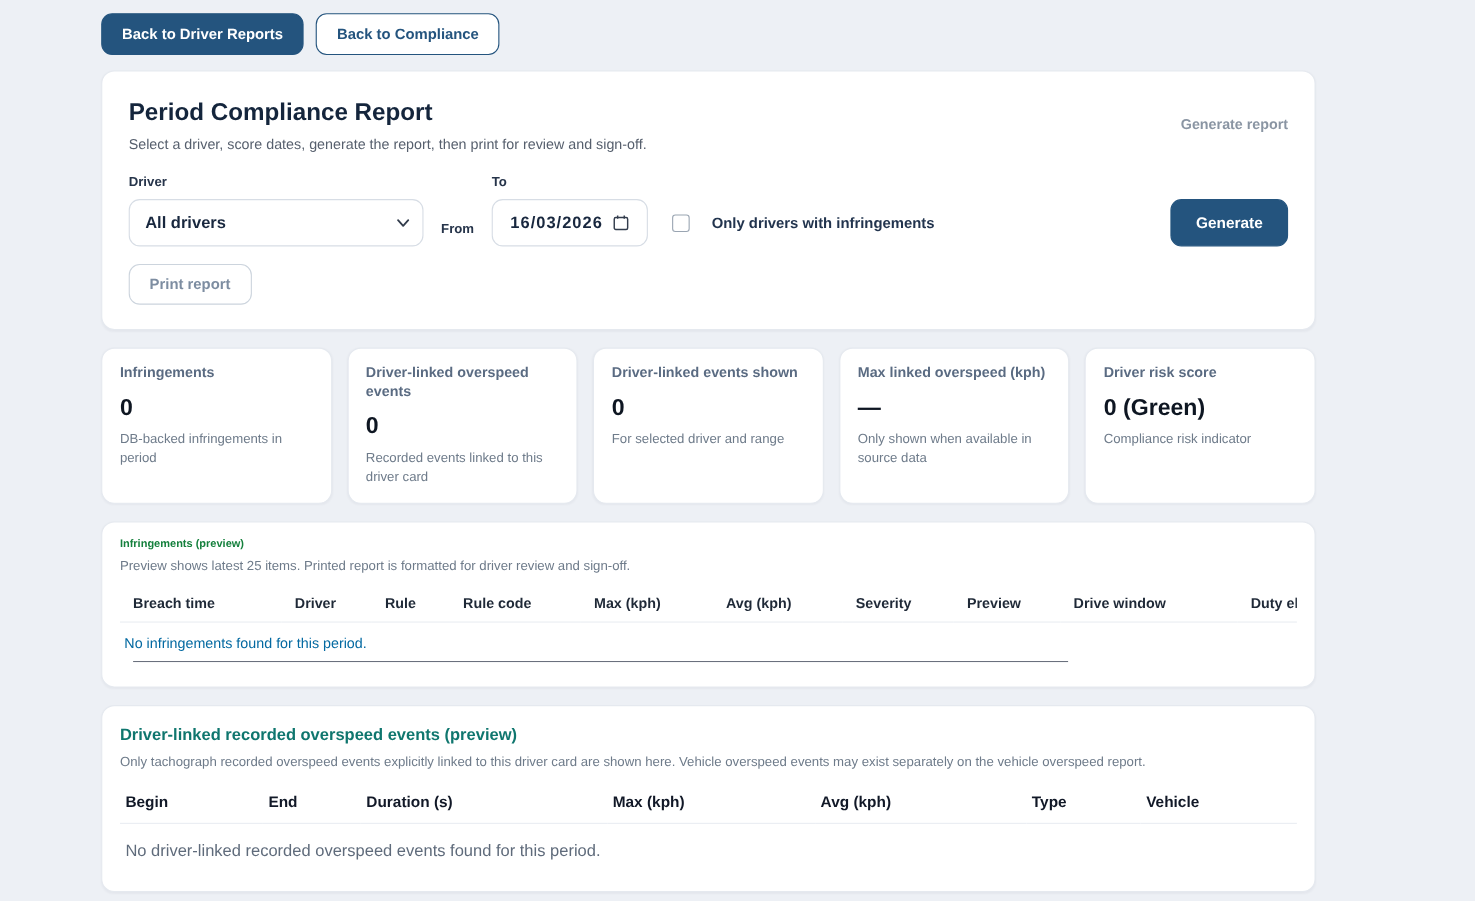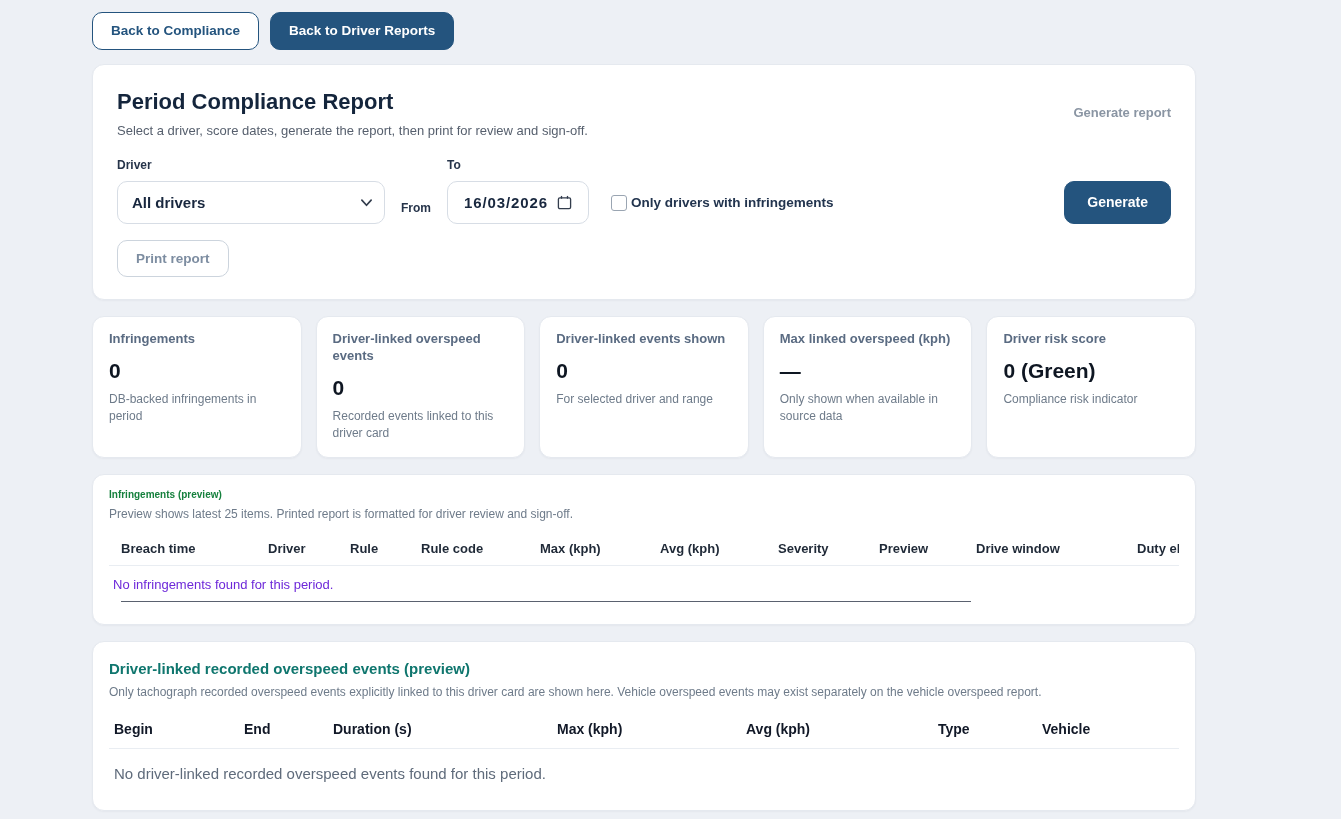--- a/index.html
+++ b/index.html
@@ -49,21 +49,21 @@
   }
   .chevron { position: absolute; right: 12px; top: 15px; pointer-events: none; }
 
   .date-box {
     width: 142px; height: 43px; border: 1px solid #d7dde5; border-radius: 10px;
     background: #fff; display: flex; align-items: center; justify-content: center;
     gap: 9px; font-weight: 700; font-size: 15px; color: #18273e; letter-spacing: .06em;
     cursor: text;
   }
 
-  .checkbox-row { display: flex; align-items: center; gap: 4px; padding: 0 0 13px 6px; }
+  .checkbox-row { display: flex; align-items: center; gap: 20px; padding: 0 0 13px 6px; }
   .checkbox {
     width: 16px; height: 16px; border: 1px solid #9aa5b2; border-radius: 3px;
     background: #fff; appearance: none; -webkit-appearance: none; margin: 0; cursor: pointer;
   }
   .checkbox-label { font-size: 13.5px; font-weight: 700; color: #22344e; cursor: pointer; }
 
   .generate-btn { margin-left: auto; height: 43px; padding: 0 22px; font-size: 14px; }
   .print-row { margin-top: 16px; }
 
   
@@ -77,41 +77,41 @@
   .preview-card { padding: 14px 16px 22px; margin-bottom: 16px; }
   .section-title-sm { font-size: 10px; font-weight: 700; color: #15803d; margin: 0 0 7px; }
   .section-sub-sm { font-size: 12px; color: #6e7b8a; margin: 0 0 12px; }
   .table-wrap { overflow: hidden; }
   table { border-collapse: collapse; table-layout: fixed; }
   .infr-table { min-width: 1140px; }
   .infr-table th {
     text-align: left; font-size: 13px; font-weight: 700; color: #1f2937;
     padding: 8px 12px 9px; border-bottom: 1px solid #e9edf2; white-space: nowrap; overflow: hidden;
   }
-  .empty-row-sm { font-size: 13px; color: #6d28d9; padding: 11px 0 9px 4px; }
+  .empty-row-sm { font-size: 13px; color: #0369a1; padding: 11px 0 9px 4px; }
   .dark-rule { margin-left: 12px; width: 850px; border-bottom: 1.5px solid #5a616f; }
 
   .section-title-lg { font-size: 15px; font-weight: 700; color: #0f766e; margin: 4px 0 8px; }
   .ovs-table { min-width: 1140px; }
   .ovs-table th {
     text-align: left; font-size: 14px; font-weight: 700; color: #111827;
     padding: 10px 12px 11px 5px; border-bottom: 1px solid #e9edf2; white-space: nowrap; overflow: hidden;
   }
   .empty-row-lg { font-size: 15px; color: #5f6b7b; padding: 16px 0 6px 5px; }
 
   .icon-svg { display: block; }
 </style>
 </head>
 <body>
 
 <div class="content">
 
   <div class="top-buttons">
+    <button class="btn btn-navy">Back to Driver Reports</button>
     <button class="btn btn-outline-navy">Back to Compliance</button>
-    <button class="btn btn-navy">Back to Driver Reports</button>
   </div>
 
   <div class="card report-card">
     <div class="report-head">
       <div>
         <div class="report-title">Period Compliance Report</div>
         <p class="report-subtitle">Select a driver, score dates, generate the report, then print for review and sign-off.</p>
       </div>
       <div class="corner-action">Generate report</div>
     </div>

